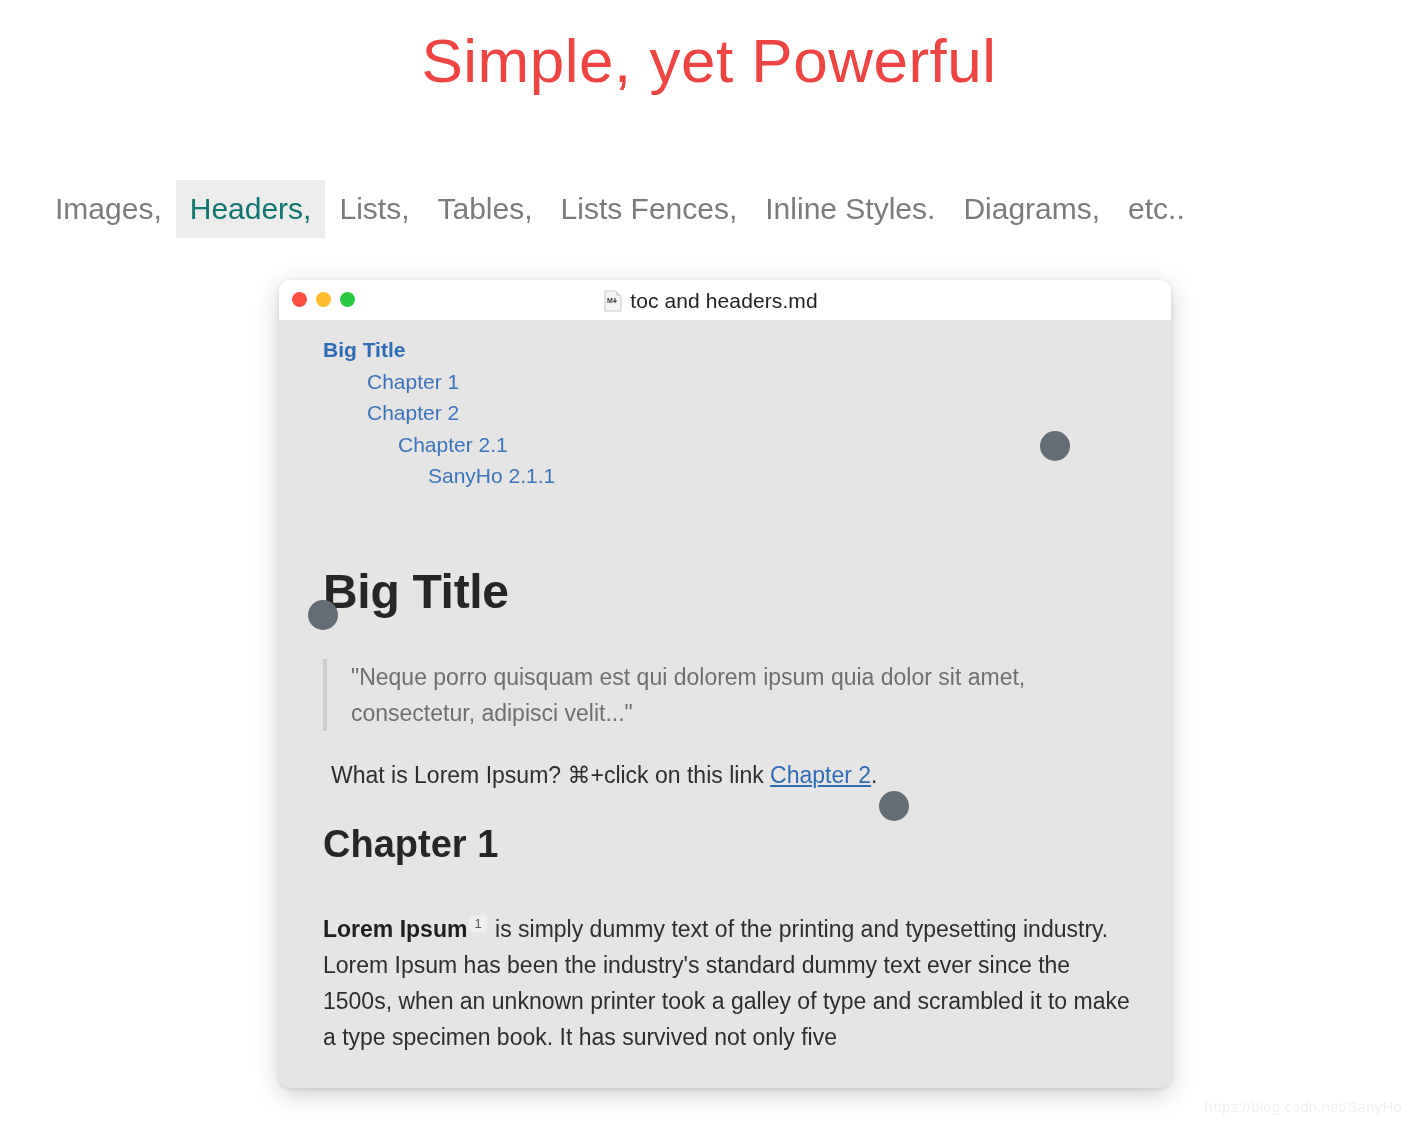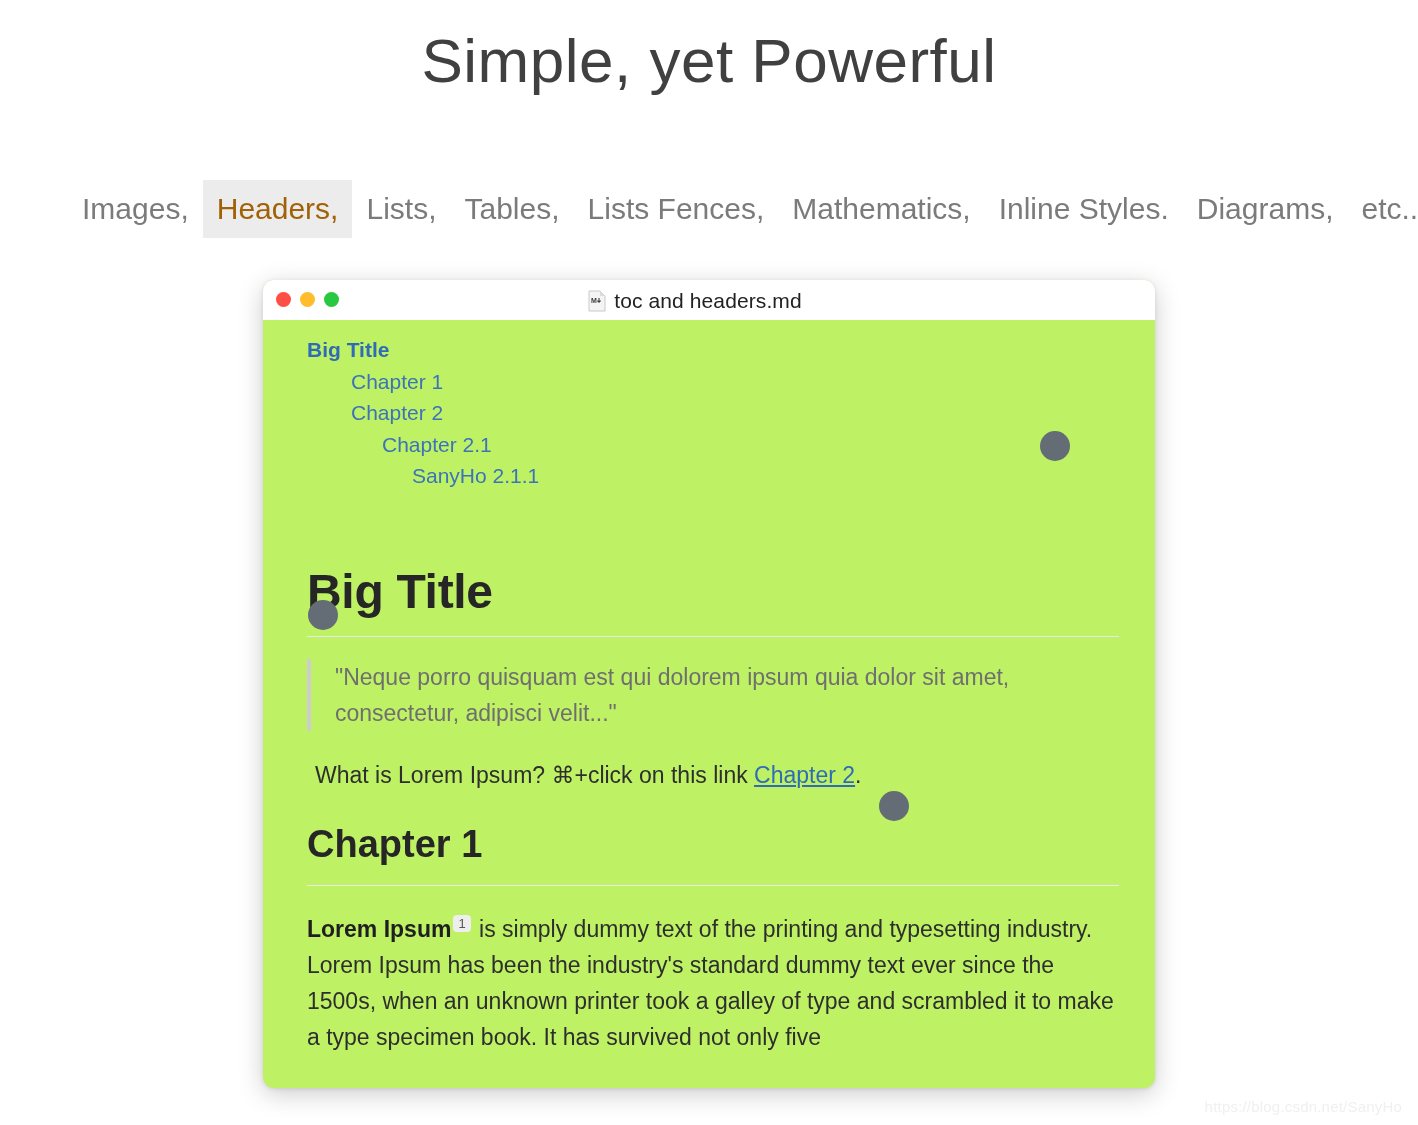--- a/index.html
+++ b/index.html
@@ -20,55 +20,55 @@
   .page-title {
     position: absolute;
     top: 24px;
     left: 0;
     width: 1418px;
     text-align: center;
     font-family: "Liberation Sans", sans-serif;
     font-size: 62px;
     font-weight: 300;
     letter-spacing: 0.5px;
-    color: #404040;
+    color: #ef4444;
     line-height: 1.2;
   }
 
   
   .feature-nav {
     position: absolute;
     top: 180px;
-    left: 68px;
+    left: 41px;
     width: 1310px;
     display: flex;
     align-items: center;
     flex-wrap: nowrap;
   }
   .feature-item {
     font-size: 30px;
     font-weight: 300;
     color: #7b7b7b;
     padding: 14px 14px;
     white-space: nowrap;
     line-height: 1.0;
   }
   .feature-item.active {
     background: #ececec;
-    color: #a16207;
+    color: #0f766e;
   }
 
   
   .app-window {
     position: absolute;
-    left: 263px;
+    left: 279px;
     top: 280px;
     width: 892px;
     height: 808px;
-    background: #bef264;
+    background: #e5e5e5;
     border-radius: 11px;
     box-shadow: 0 6px 26px rgba(0,0,0,0.20), 0 1px 4px rgba(0,0,0,0.10);
     overflow: hidden;
   }
   .titlebar {
     position: relative;
     height: 40px;
     background: #ffffff;
     display: flex;
     align-items: center;
@@ -218,21 +218,20 @@
 <body>
 
 <div class="page-title">Simple, yet Powerful</div>
 
 <div class="feature-nav">
   <span class="feature-item">Images,</span>
   <span class="feature-item active">Headers,</span>
   <span class="feature-item">Lists,</span>
   <span class="feature-item">Tables,</span>
   <span class="feature-item">Lists Fences,</span>
-  <span class="feature-item">Mathematics,</span>
   <span class="feature-item">Inline Styles.</span>
   <span class="feature-item">Diagrams,</span>
   <span class="feature-item">etc..</span>
 </div>
 
 <div class="app-window">
 
   <div class="titlebar">
     <div class="traffic">
       <span class="light red"></span>

